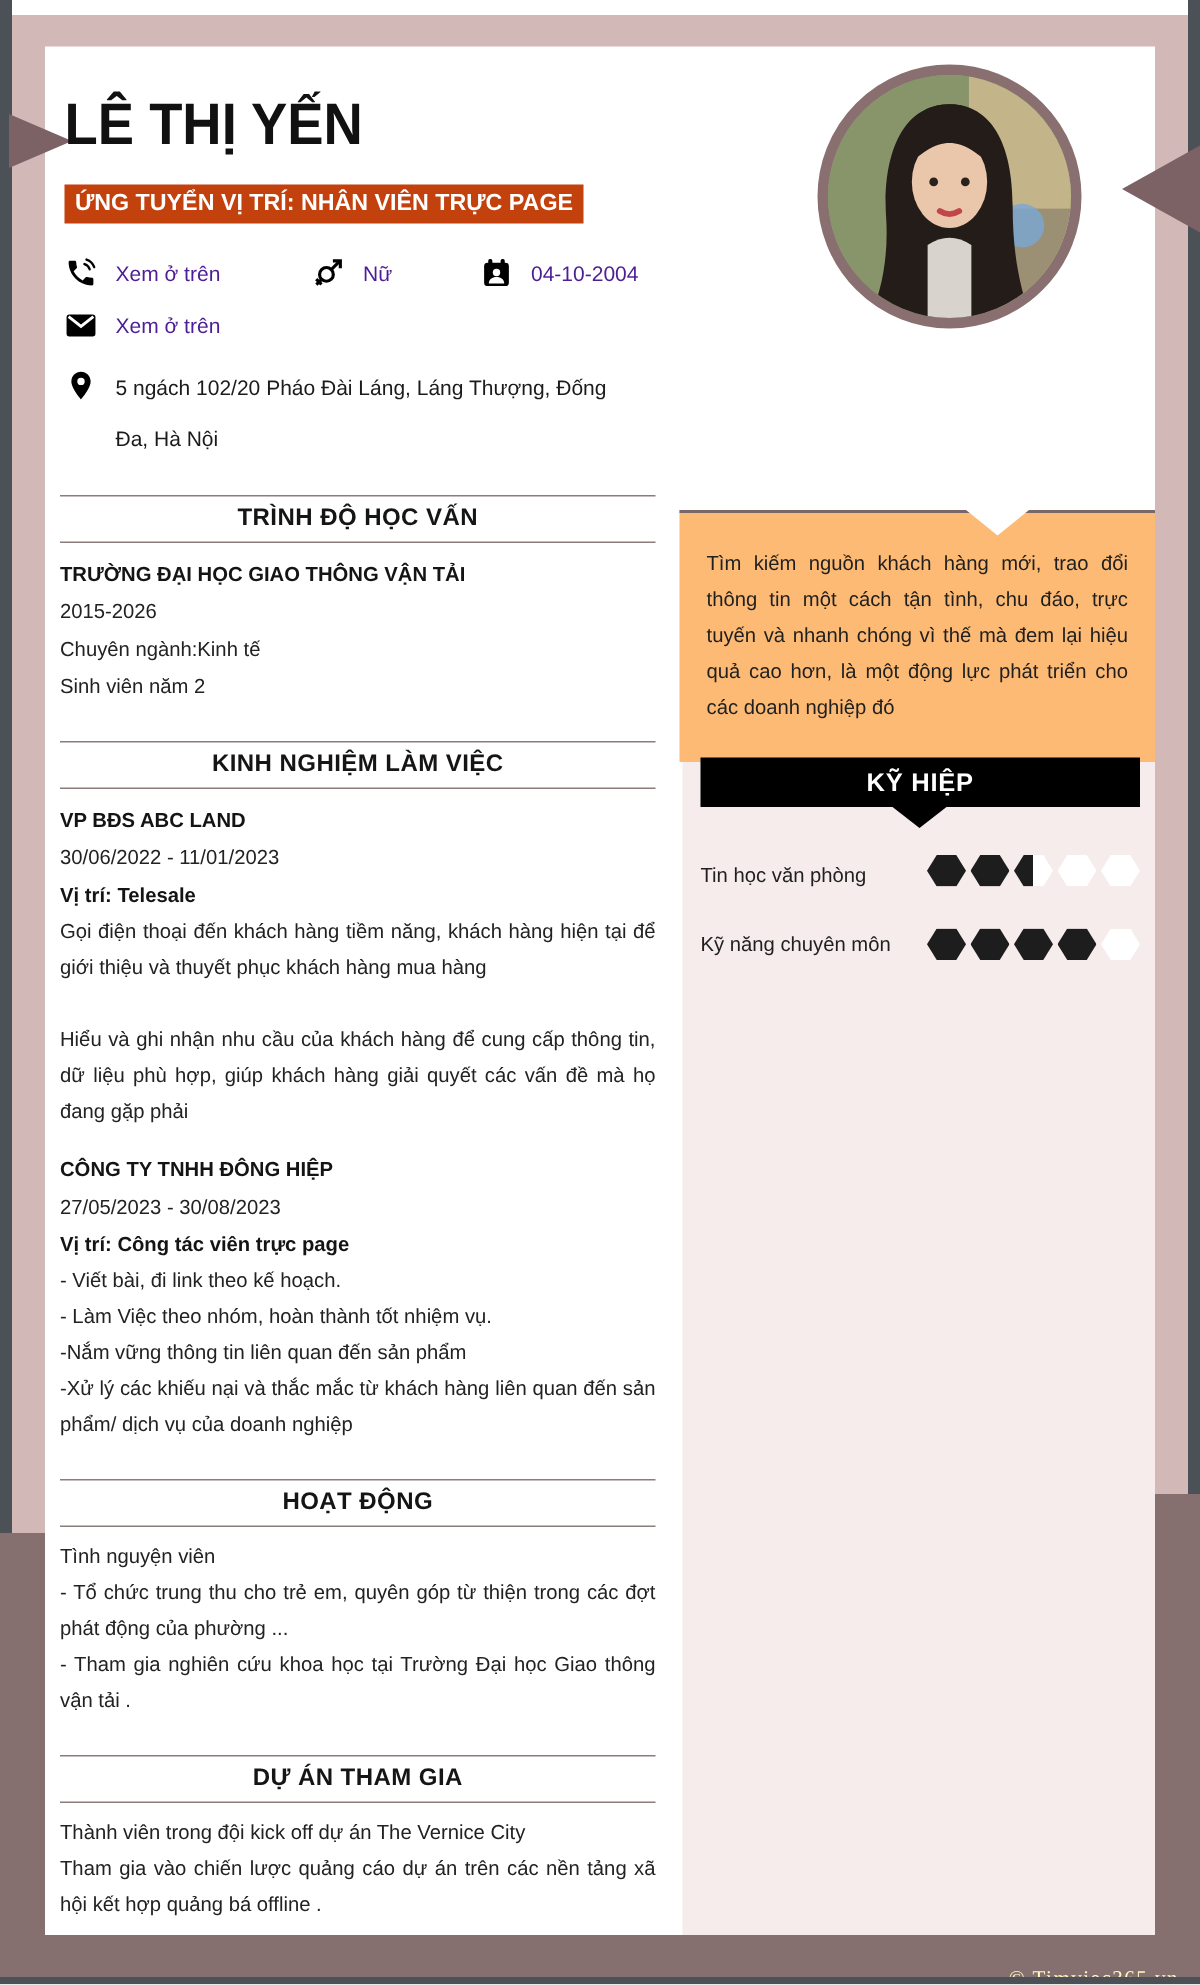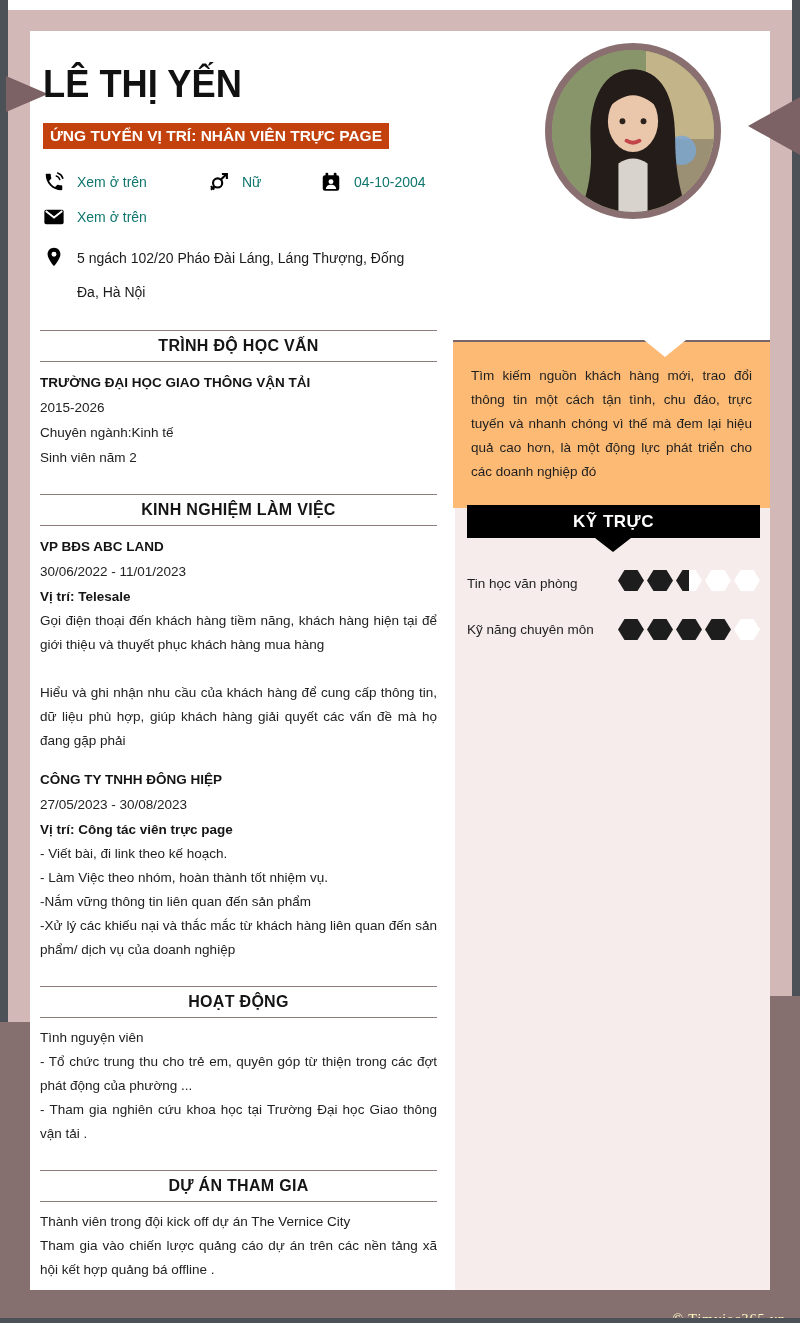--- a/index.html
+++ b/index.html
@@ -45,21 +45,21 @@
   .title-bar {
     display:inline-block; margin-top:17px; background:#c2410c; color:#fff;
     font-size:15.5px; font-weight:bold; padding:4px 7px; white-space:nowrap;
   }
   .contacts { margin-top:22px; }
   .c-row { display:flex; align-items:flex-start; margin-bottom:13px; }
   .c-item { display:flex; align-items:center; }
   .c-item.w1 { width:165px; } .c-item.w2 { width:112px; }
   .c-icon { width:22px; height:22px; flex:0 0 22px; margin-right:12px; }
   .c-icon svg { display:block; width:100%; height:100%; }
-  .c-text { font-size:14px; color:#0f766e;text-align:center; }
+  .c-text { font-size:14px; color:#4c1d95;text-align:center; }
   .addr-text { font-size:14px; color:#1b1b1b; width:330px; line-height:34px; }
   
   .left-col { position:absolute; left:40px; top:330px; width:397px; z-index:5; }
   .section { margin-bottom:24px; }
   .rule { height:1px; background:#8c7c7c; }
   .sec-title { text-align:center; font-size:16px; font-weight:bold; color:#151515; margin:6px 0; letter-spacing:.3px; }
   .sec-body { margin-top:8px; font-size:13.5px; line-height:25px; color:#222; }
   .b { font-weight:bold; color:#141414; }
   .pre { white-space:pre-line; text-align:justify; line-height:24px; }
   .job { margin-bottom:14px; }
@@ -254,21 +254,21 @@
 
   <div class="sidebar-bg"></div>
 
   <div class="intro-box">
     <div class="intro-notch"></div>
     <span>Tìm kiếm nguồn khách hàng mới, trao đổi thông tin một cách tận tình, chu đáo, trực tuyến và nhanh chóng vì thế mà đem lại hiệu quả cao hơn, là một động lực phát triển cho các doanh nghiệp đó</span>
   </div>
 
   <div class="skills">
     <div class="skills-head">
-      <span class="t">KỸ TRỰC</span>
+      <span class="t">KỸ HIỆP</span>
       <div class="skills-notch"></div>
     </div>
     <div class="skill-row first">
       <span class="skill-label">Tin học văn phòng</span>
       <span class="hexes">
         <span class="hex" data-fill="full"></span>
         <span class="hex" data-fill="full"></span>
         <span class="hex" data-fill="half"></span>
         <span class="hex" data-fill="empty"></span>
         <span class="hex" data-fill="empty"></span>

